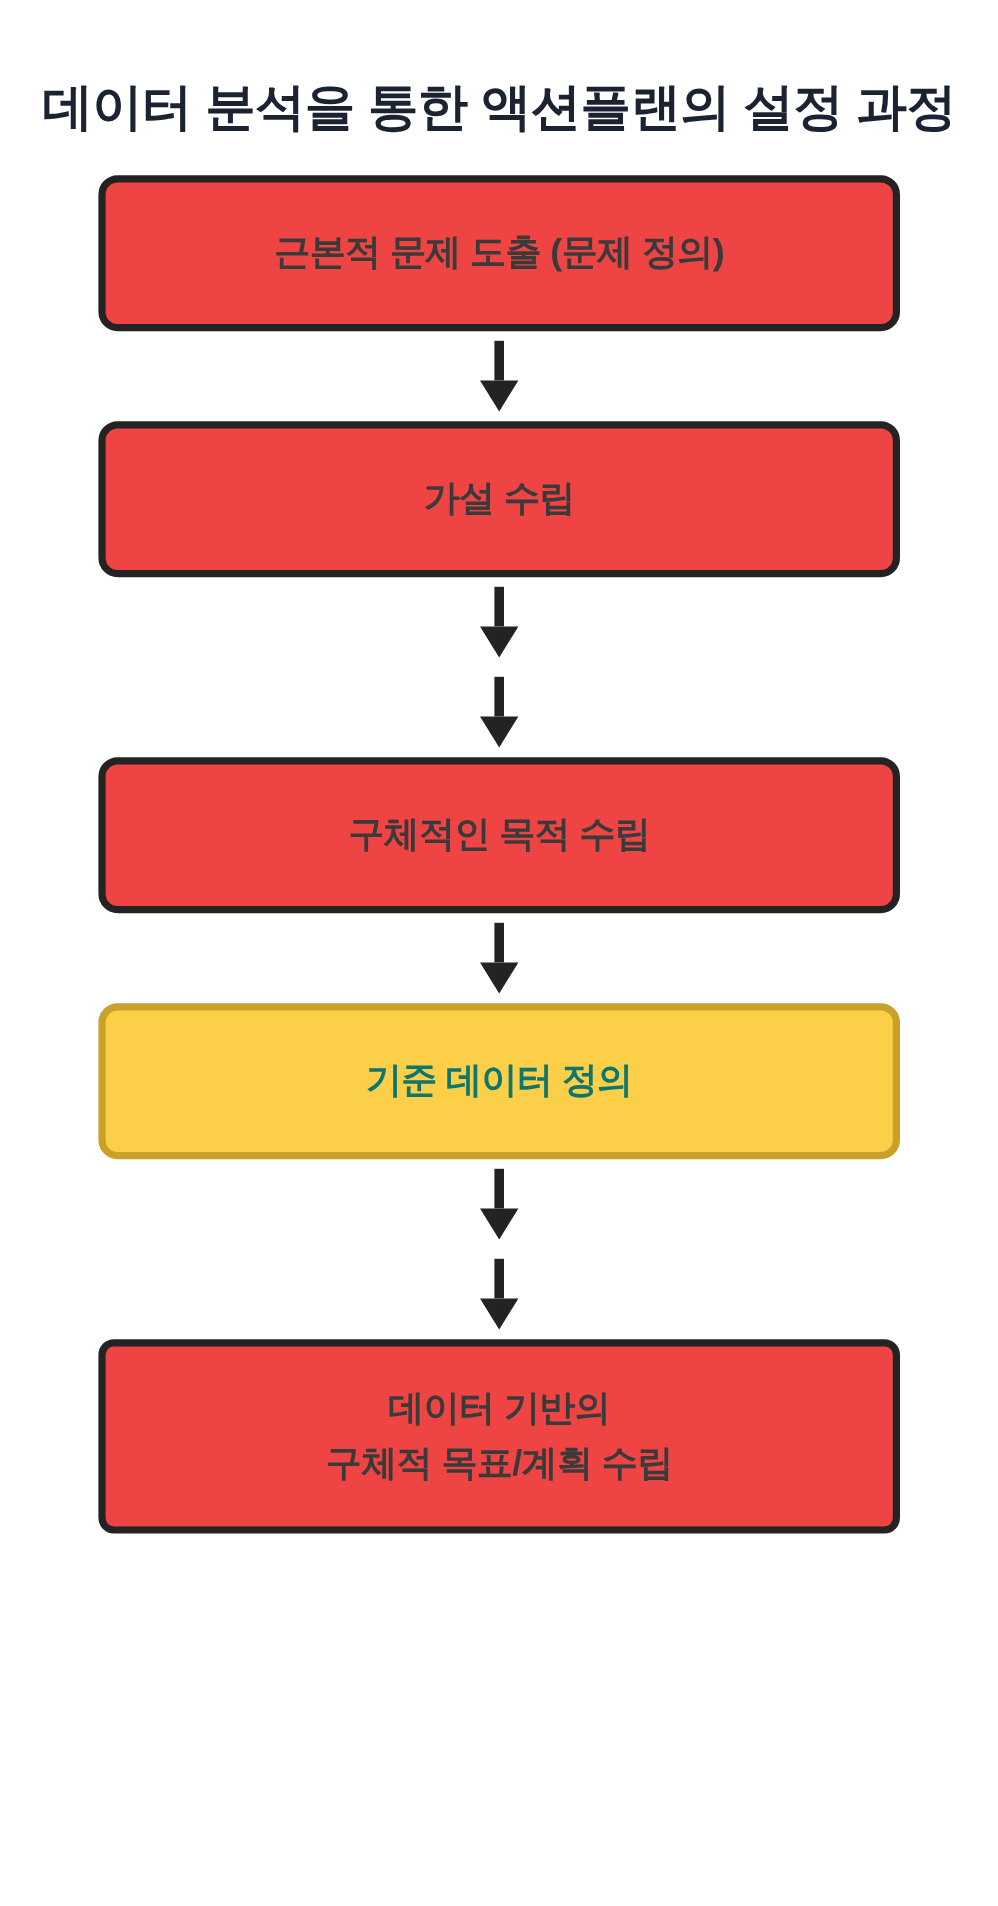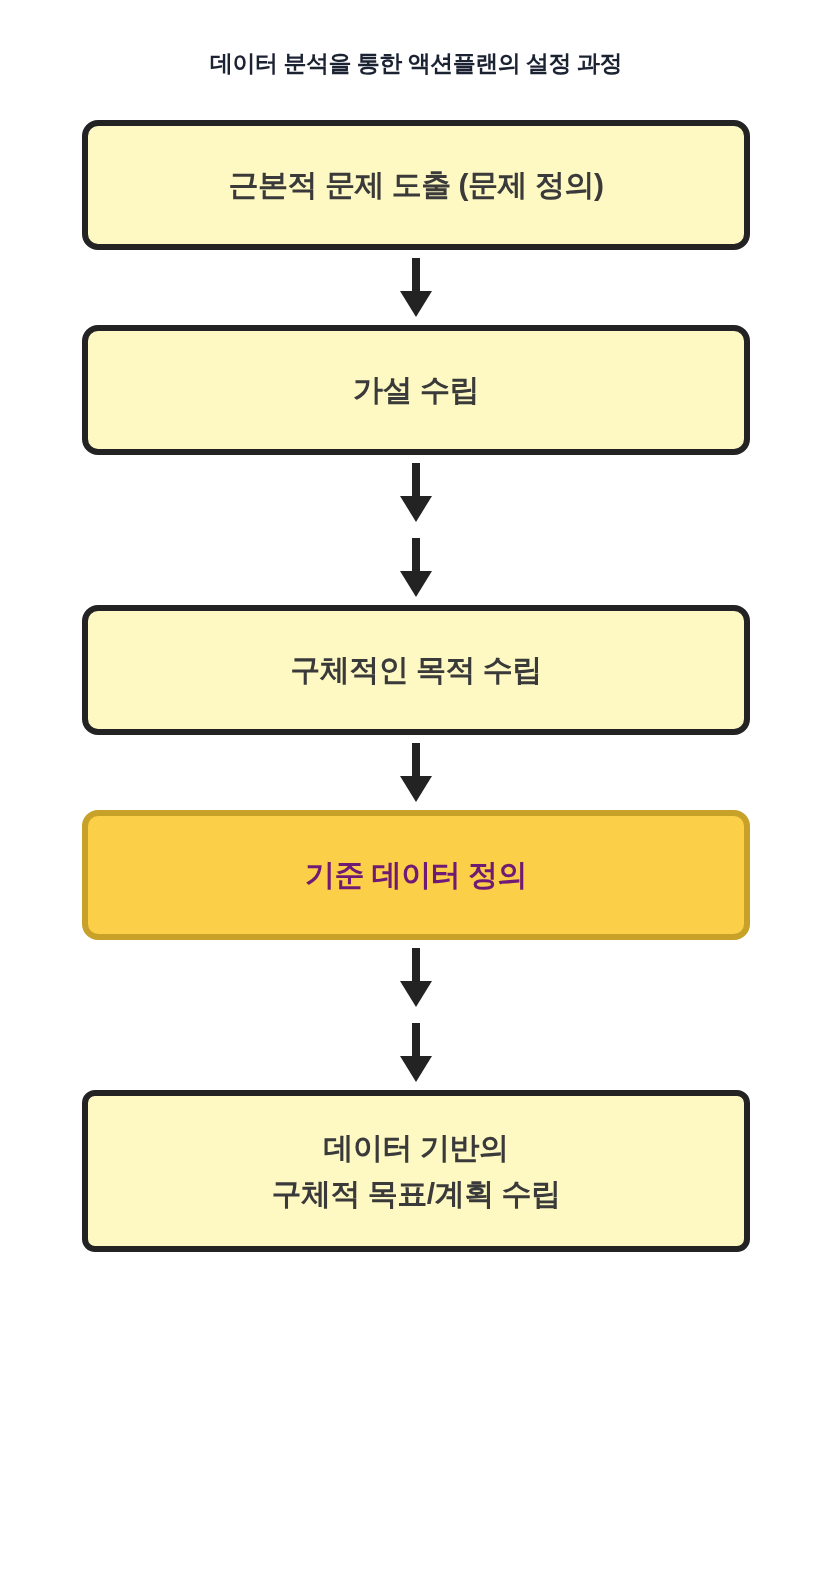--- a/index.html
+++ b/index.html
@@ -10,40 +10,40 @@
   }
   .page {
     width: 832px;
     height: 1588px;
     background: #ffffff;
     box-sizing: border-box;
     overflow: hidden;
   }
   .diagram-title {
     margin: 0;
-    padding-top: 46px;
+    padding-top: 72px;
     height: 34px;
     text-align: center;
-    font-size: 23px;
+    font-size: 42px;
     line-height: 34px;
     font-weight: 700;
     color: #1b2232;
     letter-spacing: -0.5px;
   }
   .flow {
     width: 668px;
     margin: 40px auto 0 auto;
     display: flex;
     flex-direction: column;
     align-items: stretch;
   }
   .box {
     box-sizing: border-box;
     height: 130px;
-    background: #fef9c3;
+    background: #ef4444;
     border: 6px solid #232323;
     border-radius: 16px;
     display: flex;
     flex-direction: column;
     align-items: center;
     justify-content: center;
     text-align: center;
   }
   .box .line {
     font-size: 30px;
@@ -54,21 +54,21 @@
   }
   .box.tall {
     height: 162px;
     border-radius: 13px;
   }
   .box.highlight {
     background: #fbcf47;
     border-color: #c7a128;
   }
   .box.highlight .line {
-    color: #701a75;
+    color: #0f766e;
   }
   .arrow {
     height: 75px;
     display: flex;
     flex-direction: column;
     align-items: center;
     justify-content: center;
   }
   .arrow-shaft {
     width: 8px;

